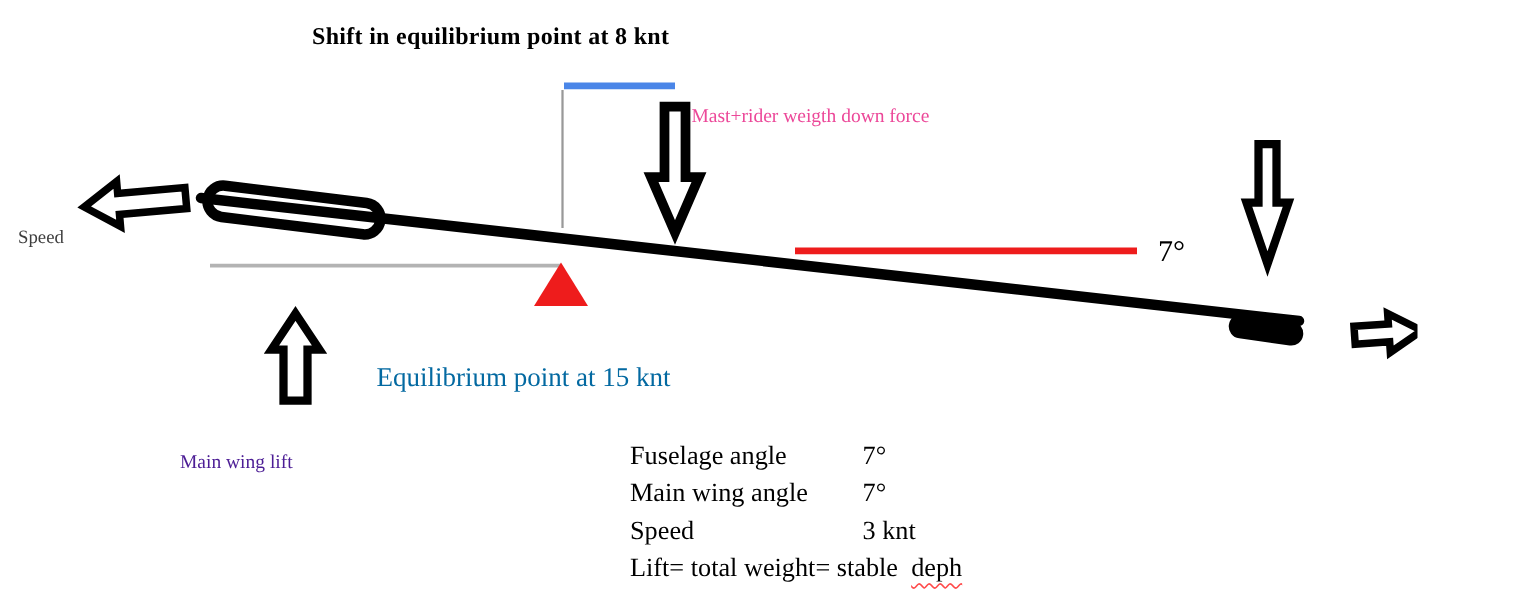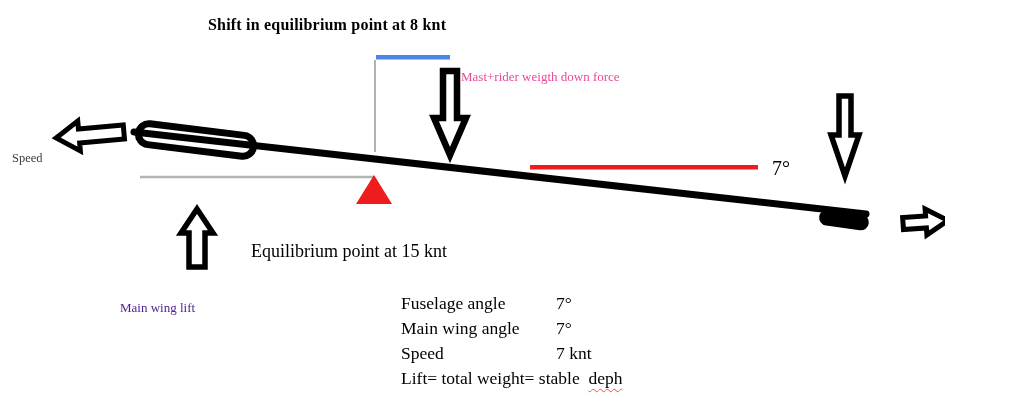--- a/index.html
+++ b/index.html
@@ -30,28 +30,28 @@
   .drag-label {
     left: 961px; top: 181px;
     font-size: 10px; color: #b91c1c;
   }
   .wing-lift-label {
     left: 120px; top: 300px;
     font-size: 13px; color: #4c1d95;
   }
   .equilibrium-label {
     left: 251px; top: 241px;
-    font-size: 18px; color: #000000;
+    font-size: 18px; color: #0369a1;
   }
   .angle-marker {
     left: 772px; top: 157px;
     font-size: 20px; color: #000000;
   }
   .specs {
-    left: 401px; top: 293px;
+    left: 420px; top: 293px;
     font-size: 17.5px; color: #000000;
   }
   .spec-row { position: relative; height: 25px; white-space: nowrap; }
   .spec-value { position: absolute; left: 155px; top: 0; }
   .misspelled {
     text-decoration: underline wavy #ff4a4a;
     text-decoration-thickness: 1px;
     text-underline-offset: 4px;
     text-align: right;
   }
@@ -108,21 +108,21 @@
     <div class="spec-row">
       <span>Fuselage angle</span>
       <span class="spec-value">7°</span>
     </div>
     <div class="spec-row">
       <span>Main wing angle</span>
       <span class="spec-value">7°</span>
     </div>
     <div class="spec-row">
       <span>Speed</span>
-      <span class="spec-value">7 knt</span>
+      <span class="spec-value">3 knt</span>
     </div>
     <div class="spec-row">
       <span>Lift= total weight= stable</span>
       <span>&nbsp;</span><span class="misspelled">deph</span>
     </div>
   </div>
 
 </div>
 
 </body></html>

